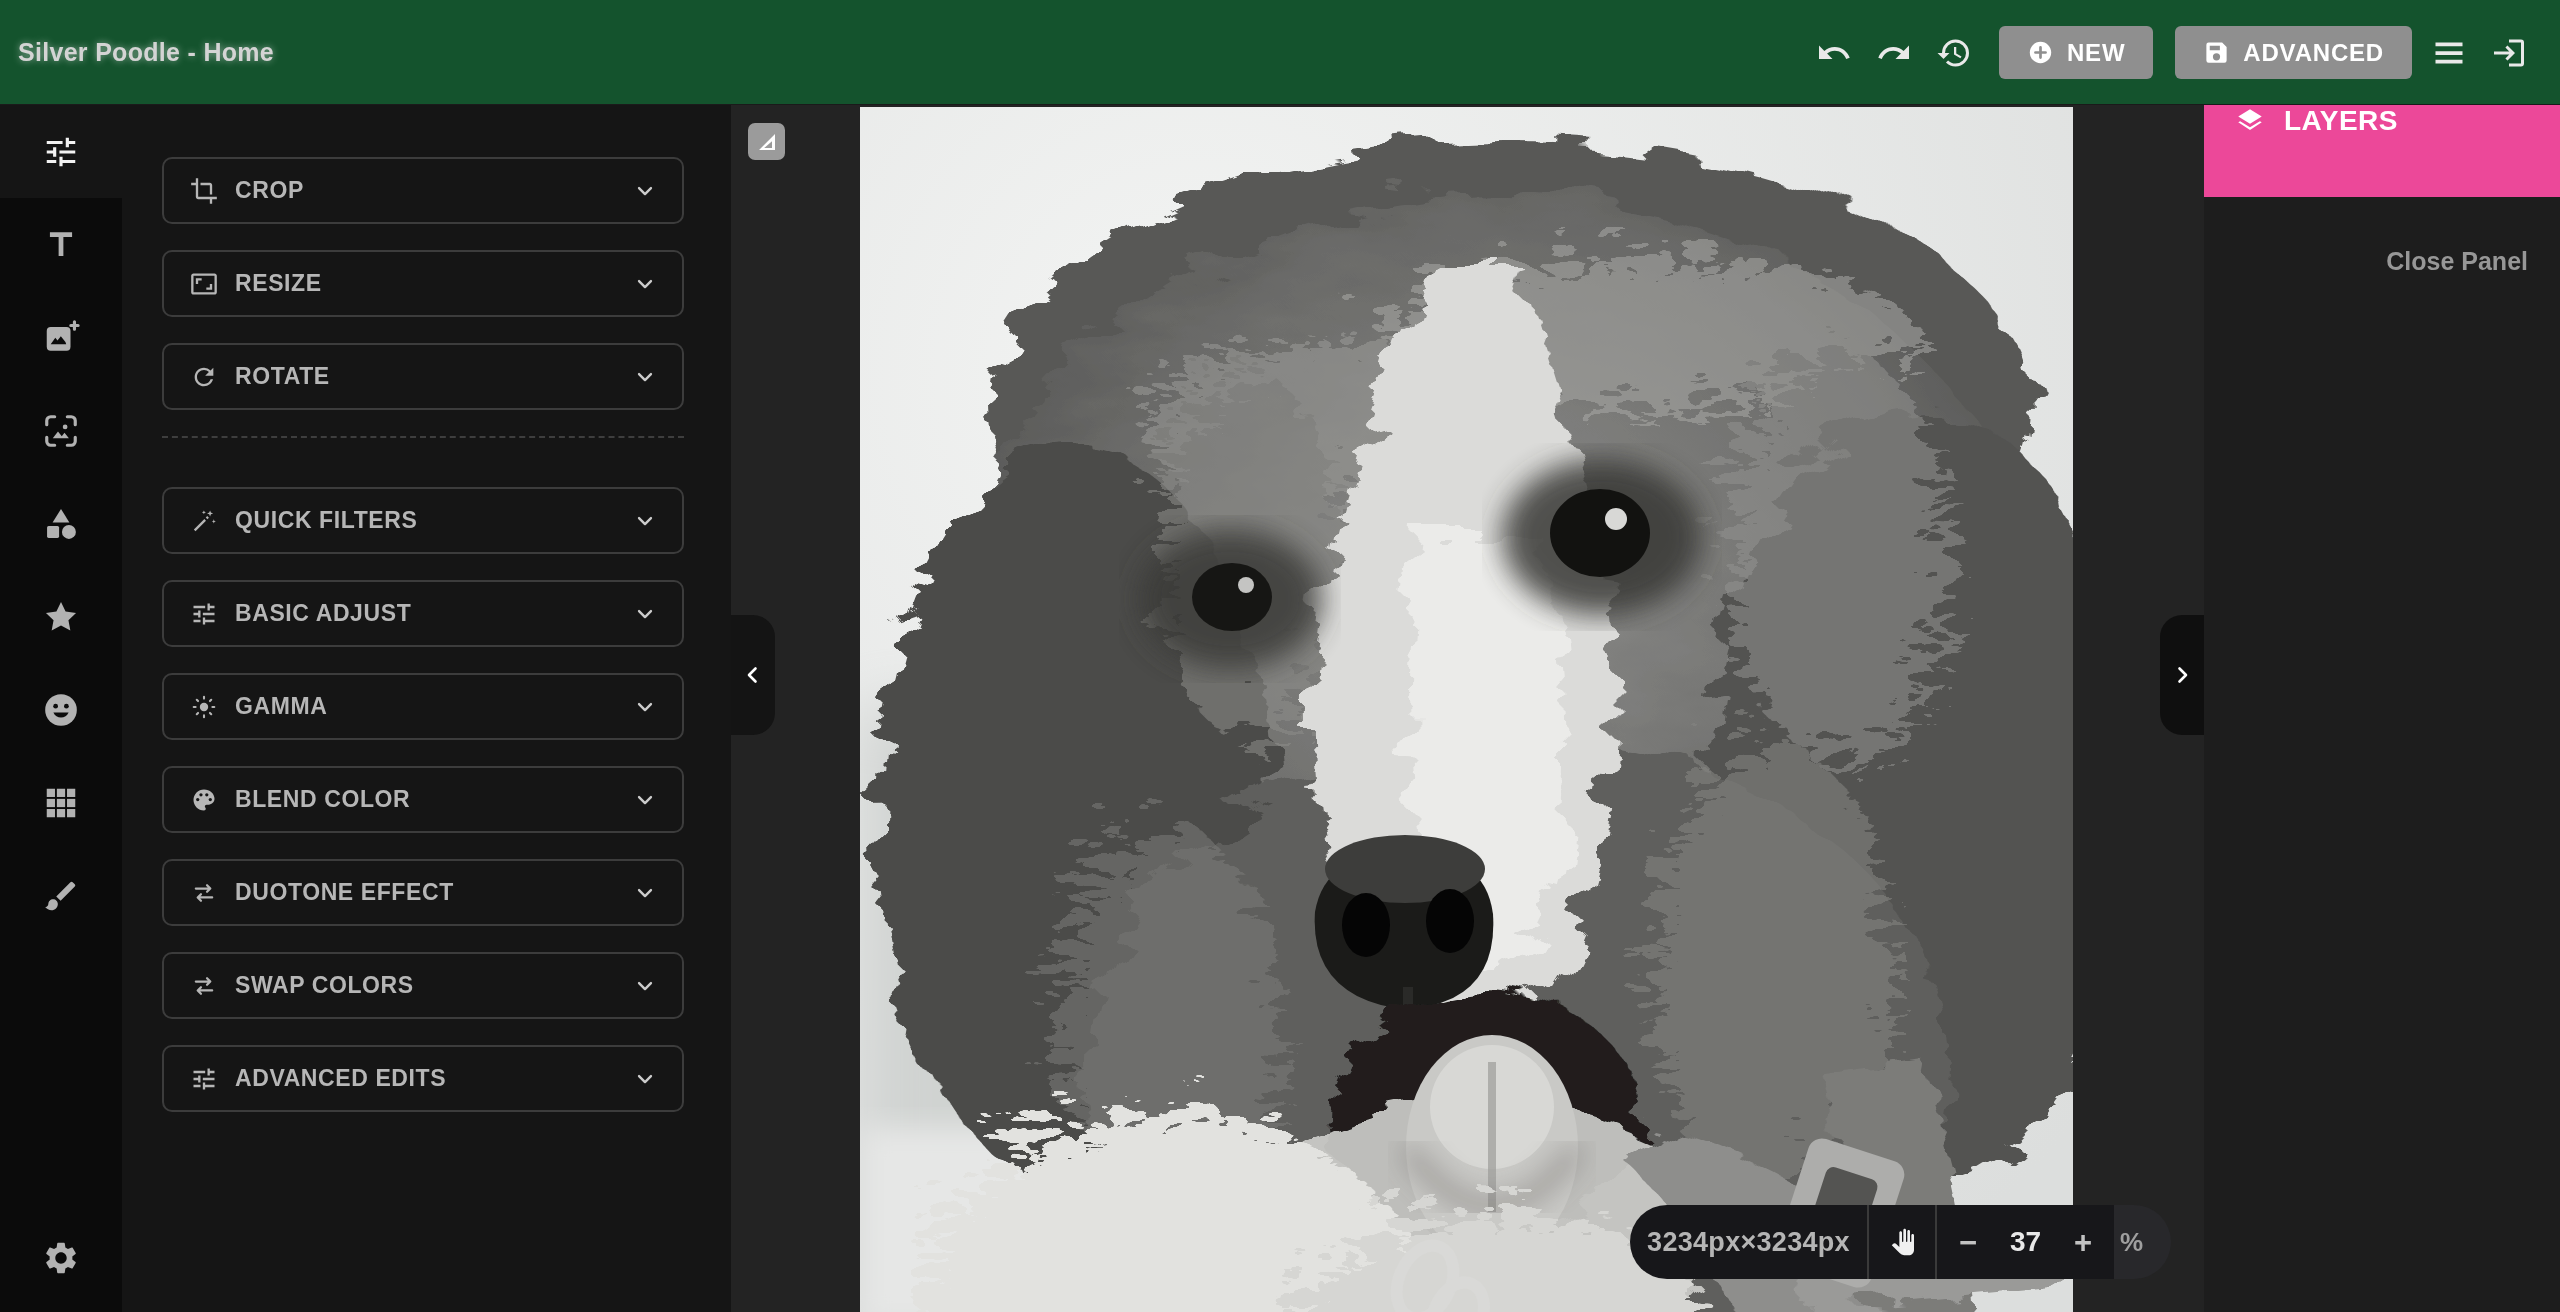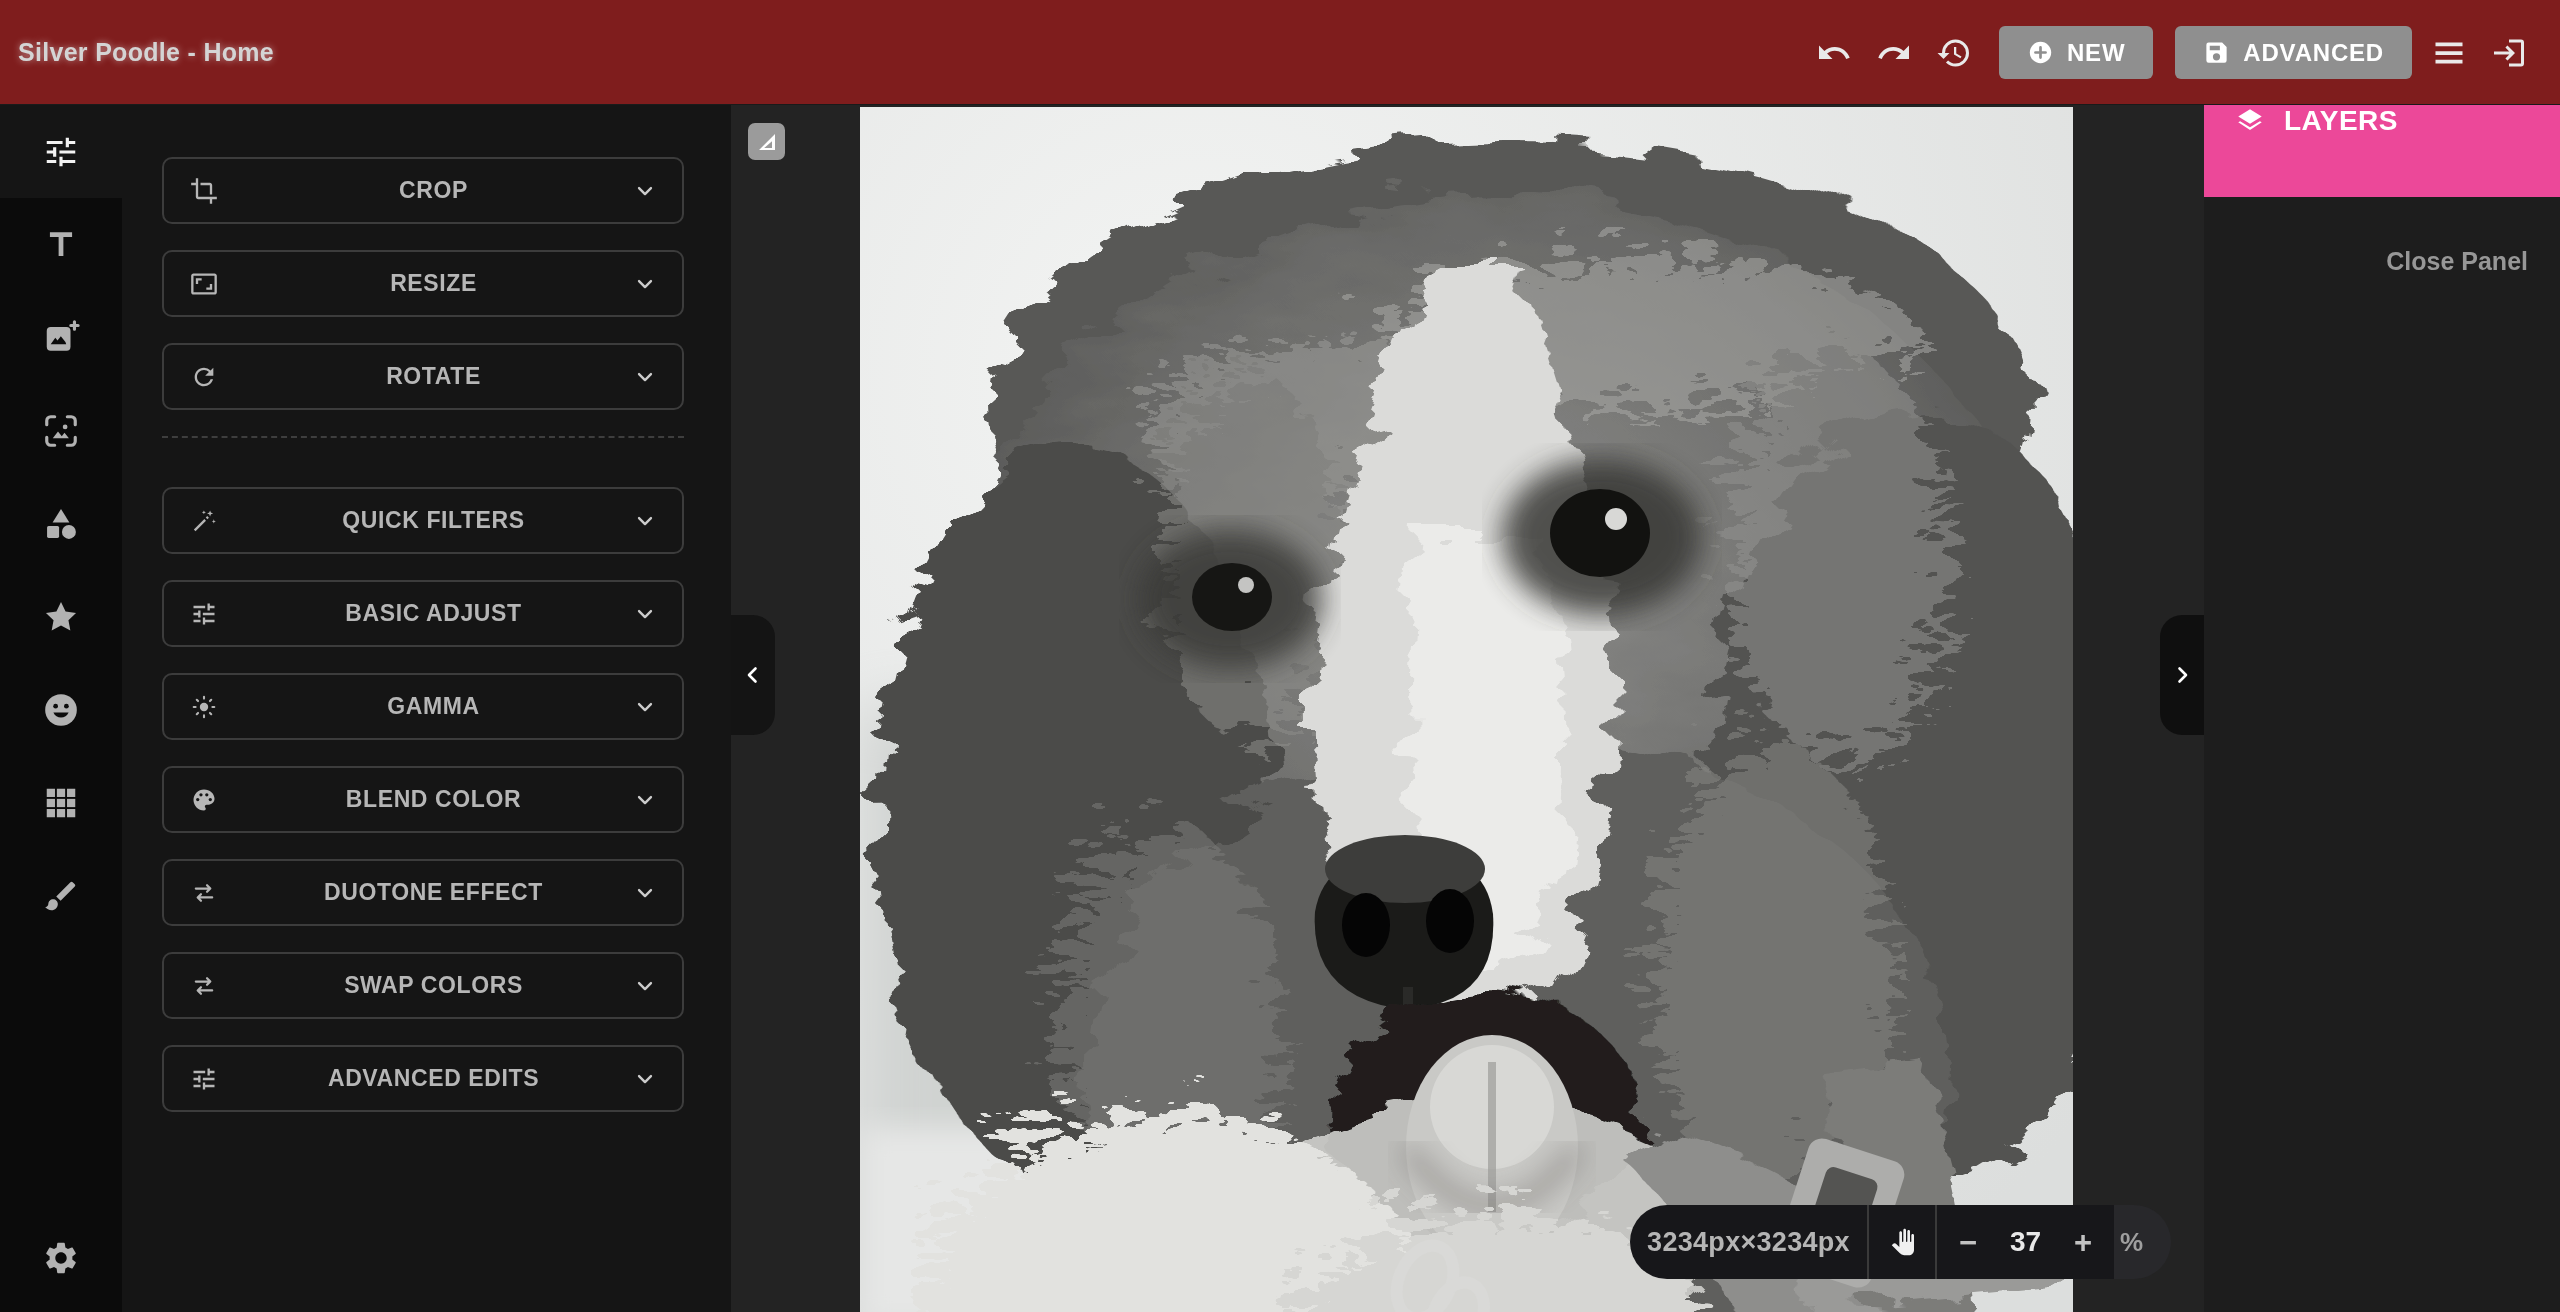--- a/index.html
+++ b/index.html
@@ -2,21 +2,21 @@
 <html><head>
 <meta charset="utf-8">
 <style>
   * { margin:0; padding:0; box-sizing:border-box; }
   html,body { width:2560px; height:1312px; overflow:hidden; background:#0a0a0a;
               font-family:"Liberation Sans","DejaVu Sans",sans-serif; }
   #app { position:relative; width:2560px; height:1312px; }
 
   
   .topbar { position:absolute; left:0; top:0; width:2560px; height:105px;
-            background:#7f1d1d; border-bottom:1px solid #1a1a1a;
+            background:#14532d; border-bottom:1px solid #1a1a1a;
             display:flex; align-items:center; }
   .doc-title { margin-left:18px; font-size:25px; font-weight:bold; color:#d4d4d4;
                text-shadow:0 0 7px rgba(255,255,255,.5); letter-spacing:.3px; }
   .topbar-right { position:absolute; right:28px; top:0; height:105px;
                   display:flex; align-items:center; }
   .tb-icon { width:46px; height:46px; display:flex; align-items:center; justify-content:center;
              color:#e9e9e9; cursor:pointer; margin-left:14px; }
   .tb-icon svg { width:36px; height:36px; }
   .tb-btn { height:53px; border:none; border-radius:6px; background:#8f8f8f; color:#ffffff;
             font-family:Liberation Sans, sans-serif; font-weight:bold; font-size:24px; letter-spacing:.8px;
@@ -33,21 +33,21 @@
   .rail-bottom { position:absolute; left:0; bottom:8px; }
 
   
   .tools { position:absolute; left:122px; top:105px; width:609px; height:1207px;
            background:#151515; padding-top:52px; }
   .acc { width:522px; height:67px; margin:0 0 26px 40px; border:2px solid #3c3c3c;
          border-radius:10px; display:flex; align-items:center; padding:0 24px 0 26px;
          color:#b6b6b6; cursor:pointer; background:transparent; }
   .acc .acc-ic { display:flex; margin-right:17px; color:#b6b6b6; }
   .acc .acc-ic svg { width:28px; height:28px; }
-  .acc .acc-label { font-size:23px; font-weight:bold; letter-spacing:.6px; flex:1;text-align:center; }
+  .acc .acc-label { font-size:23px; font-weight:bold; letter-spacing:.6px; flex:1; }
   .acc .chev { display:flex; color:#cccccc; }
   .acc .chev svg { width:26px; height:26px; }
   .dash-divider { width:522px; margin:26px 0 49px 40px; border-top:2px dashed #4c4c4c; opacity:.75; }
 
   
   .canvas { position:absolute; left:731px; top:105px; width:1473px; height:1207px;
             background:#232323; overflow:hidden; }
   .photo { position:absolute; left:129px; top:2px; width:1213px; height:1213px; overflow:hidden;
            background:#e9ebea; }
   .photo svg { display:block; }

